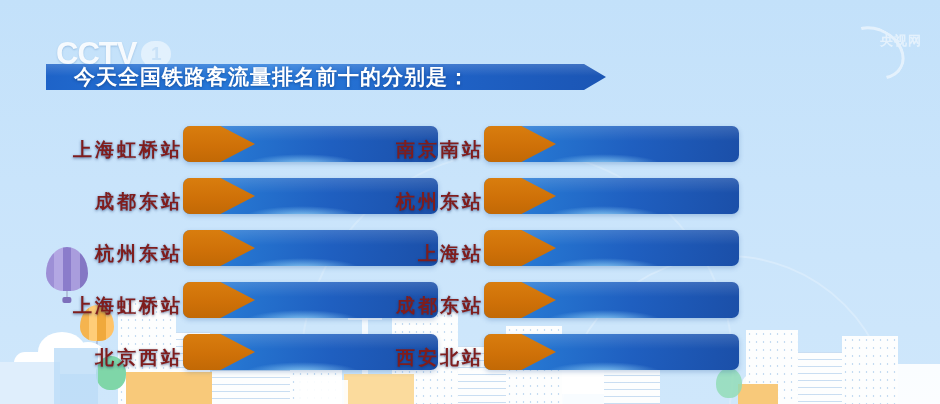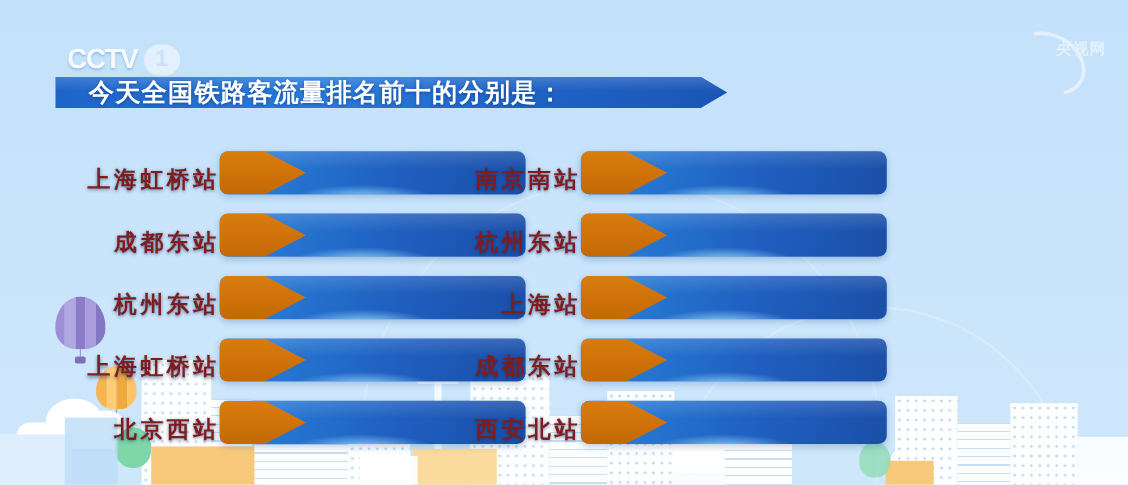--- a/index.html
+++ b/index.html
@@ -51,21 +51,21 @@
     position:absolute;left:50%;transform:translateX(-50%);
     bottom:10%;width:1px;height:12%;background:rgba(120,110,150,.6);
   }
 
   
   .cctv1{
     position:absolute;left:56px;top:36px;display:flex;align-items:center;gap:5px;
     opacity:.92;
   }
   .cctv1 .txt{
-    font-size:23px;font-weight:bold;letter-spacing:-1px;
+    font-size:31px;font-weight:bold;letter-spacing:-1px;
     color:rgba(255,255,255,.95);
     text-shadow:0 1px 2px rgba(90,140,190,.45);
     font-family:"Liberation Sans",sans-serif;
   }
   .cctv1 .one{
     width:30px;height:26px;border-radius:13px;
     background:rgba(255,255,255,.55);
     display:flex;align-items:center;justify-content:center;
     font-size:19px;font-weight:bold;color:rgba(200,225,248,.95);
   }

